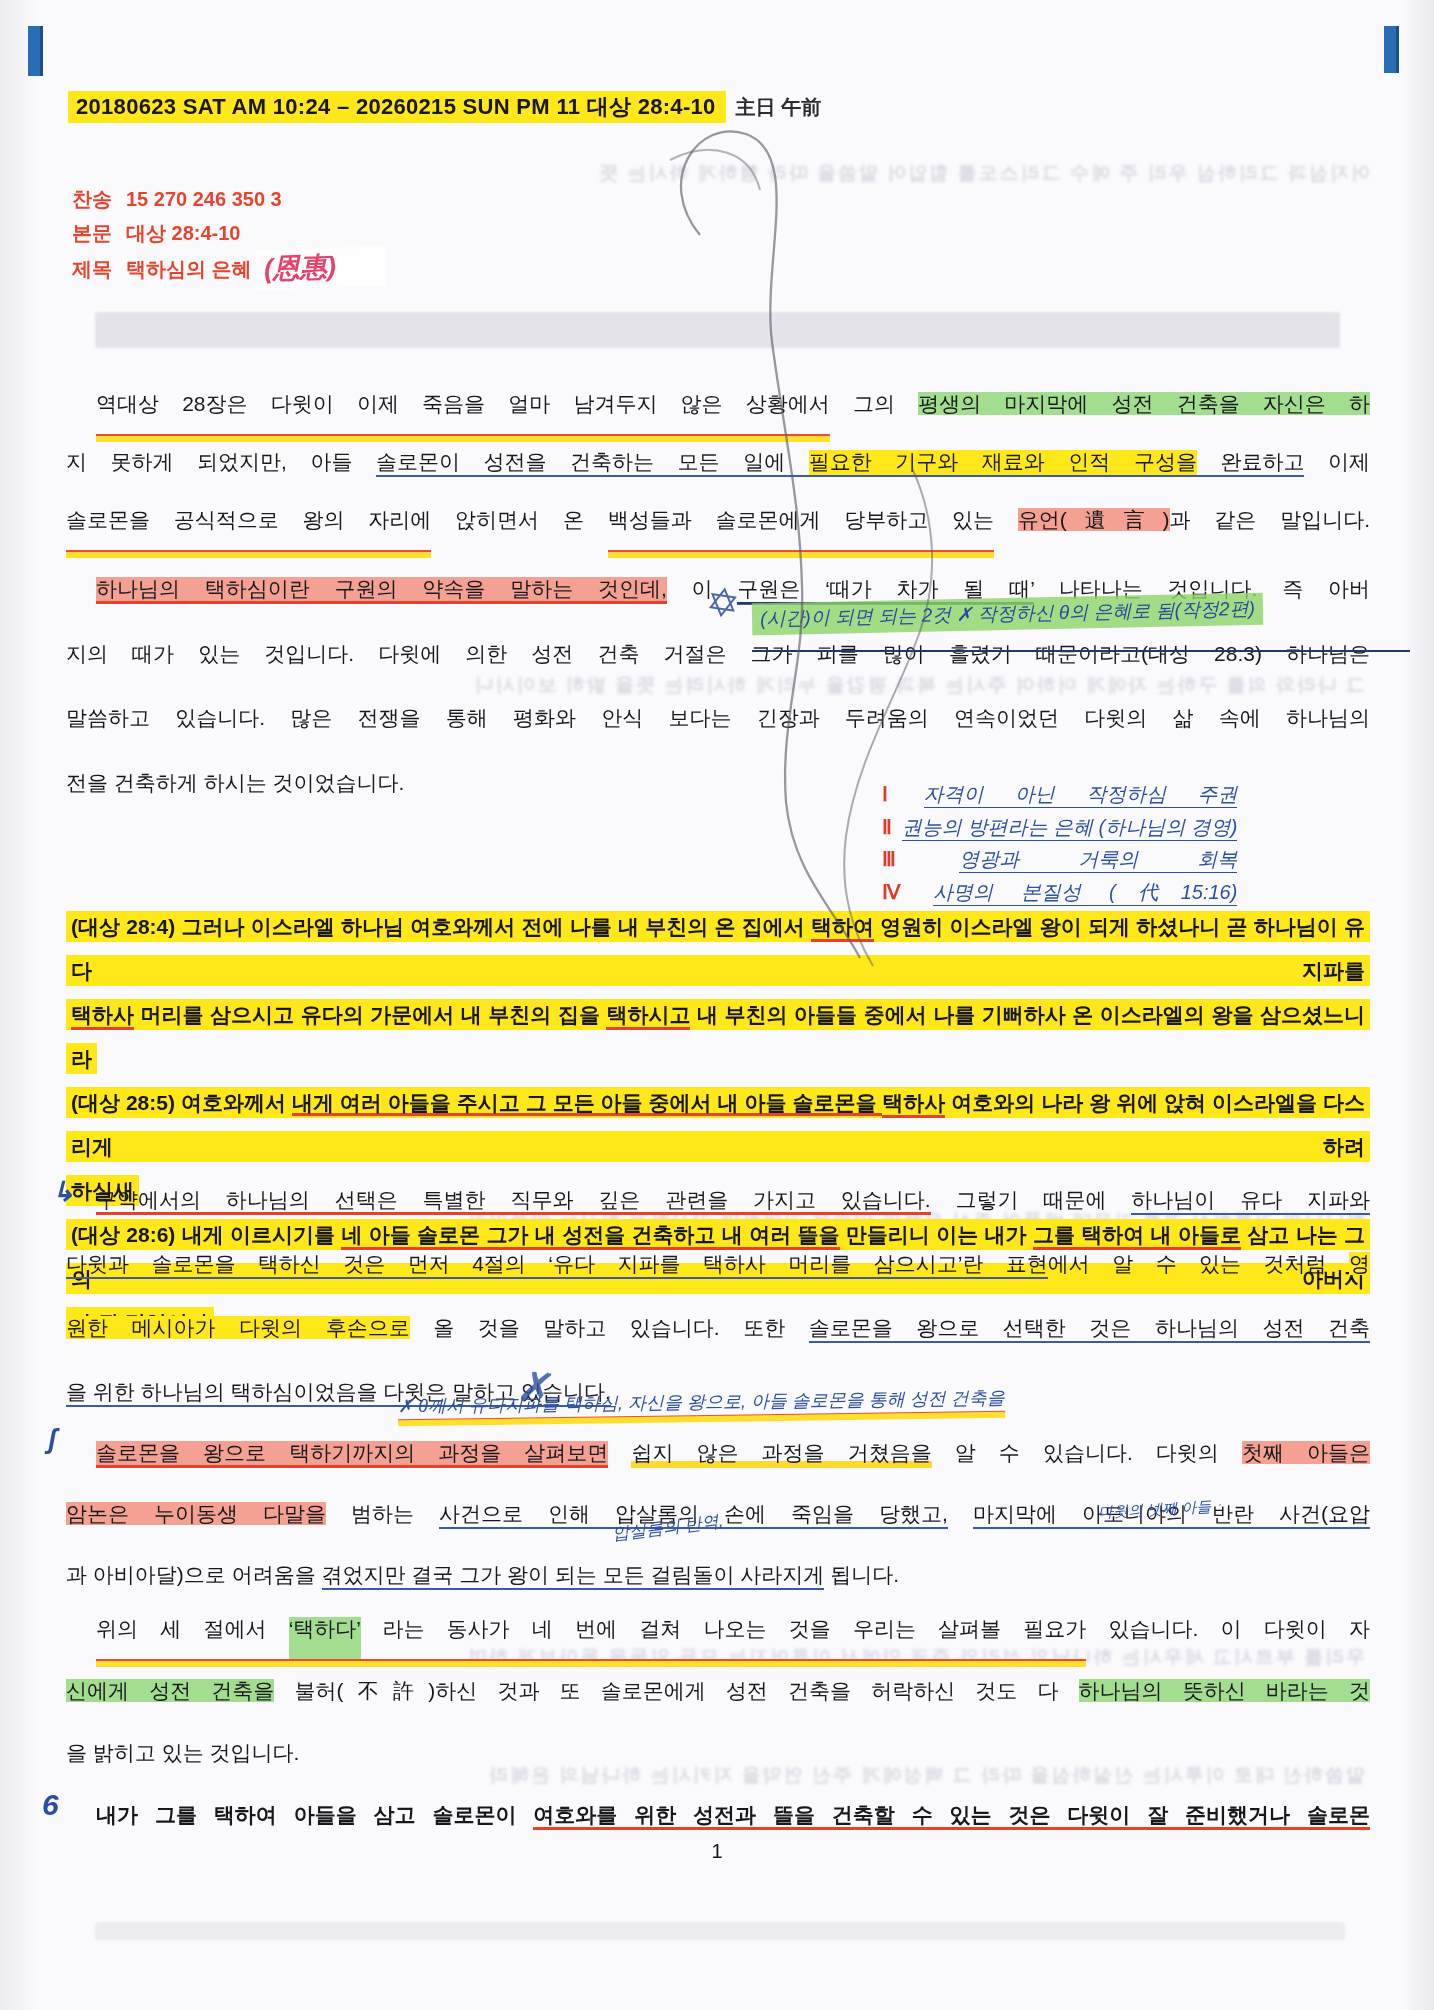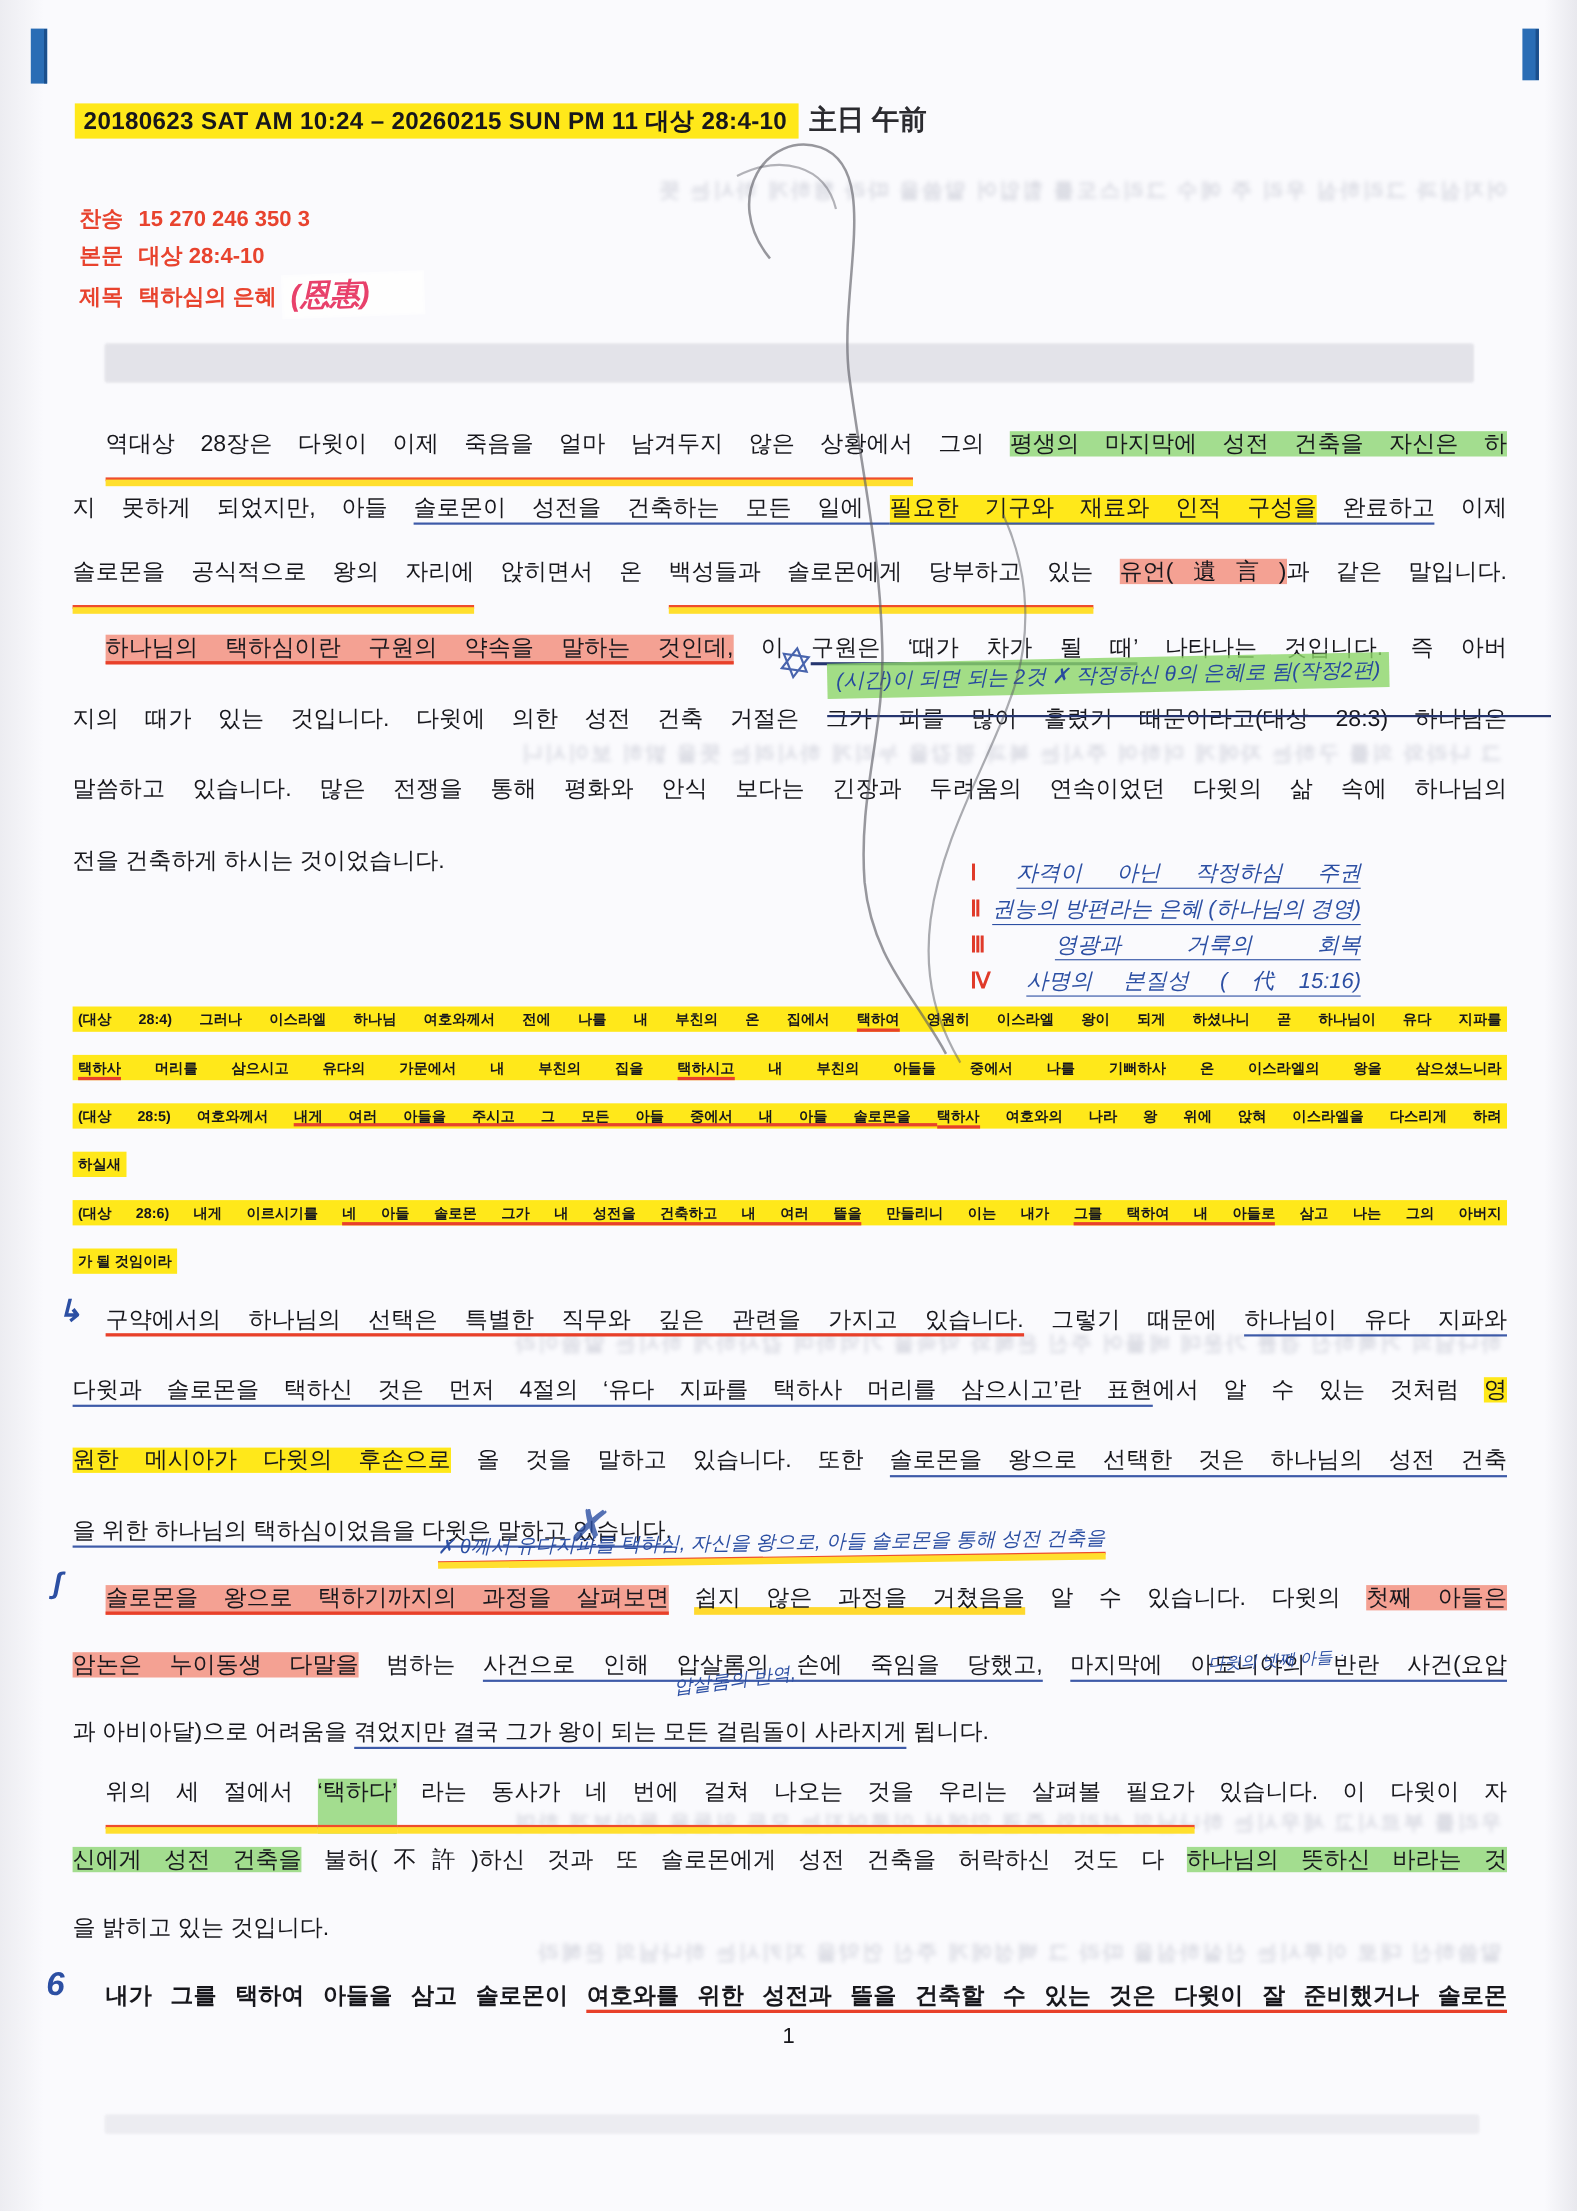--- a/index.html
+++ b/index.html
@@ -8,40 +8,40 @@
   .page:before{content:"";position:absolute;inset:0;background:
      linear-gradient(90deg,rgba(210,210,218,.35),rgba(255,255,255,0) 40px),
      linear-gradient(270deg,rgba(205,205,214,.4),rgba(255,255,255,0) 30px);pointer-events:none;}
   
   .bar{position:absolute;width:15px;height:50px;background:#2a6db5;box-shadow:inset -3px 0 0 #1b4f8c;}
   .bar.left{left:28px;top:26px}
   .bar.right{left:1384px;top:26px;height:47px}
   
   .header{position:absolute;left:68px;top:92px;font-size:22px;font-weight:bold;white-space:nowrap;}
   .hl-head{background:#ffe81a;padding:3px 10px 4px 8px;letter-spacing:.3px;}
-  .head-suffix{margin-left:10px;font-size:25px;color:#2b2b30;}
+  .head-suffix{margin-left:10px;font-size:20px;color:#2b2b30;}
   
   .meta{position:absolute;left:72px;top:182px;color:#e8432e;font-weight:bold;font-size:20px;line-height:34px;}
   .meta .lbl{margin-right:14px;}
   .hanja{display:inline-block;background:#fefefe;color:#e8416b;font-size:27px;font-style:italic;
          padding:0 48px 2px 6px;margin-left:6px;transform:rotate(-2deg);font-weight:bold;
          box-shadow:0 0 0 2px #fdfdfe;}
   
   .para{position:absolute;left:66px;width:1304px;font-size:21px;font-weight:500;}
   .line{text-align:justify;text-align-last:justify;white-space:normal;}
   .line.short{text-align-last:left;}
   .line.ind{text-indent:30px;}
   .p1{top:375px;line-height:58px;}
   .p2{top:557px;line-height:64.5px;}
   .p3{top:1168px;line-height:64px;}
   .p4{top:1422px;line-height:61px;}
   .p5{top:1598px;line-height:62px;}
   .p6{top:1786px;line-height:58px;font-weight:bold;}
   
-  .verses{top:905px;line-height:44px;font-size:13px;font-weight:bold;}
+  .verses{top:905px;line-height:44px;font-size:21px;font-weight:bold;}
   .vwrap{background-color:#ffe81a;padding:4px 5px;-webkit-box-decoration-break:clone;box-decoration-break:clone;}
   
   .hl-y{background-color:#ffe81a;}
   .hl-g{background-color:rgba(125,208,95,.7);}
   .hl-p{background-color:rgba(240,118,96,.68);}
   
   .u-r{background-image:linear-gradient(#e8402a,#e8402a);background-size:100% 3.5px;
        background-position:0 100%;background-repeat:no-repeat;padding-bottom:4px;}
   .u-ro{background-image:linear-gradient(#e8432c,#e8432c);background-size:100% 3px;
        background-position:0 100%;background-repeat:no-repeat;padding-bottom:2px;}

